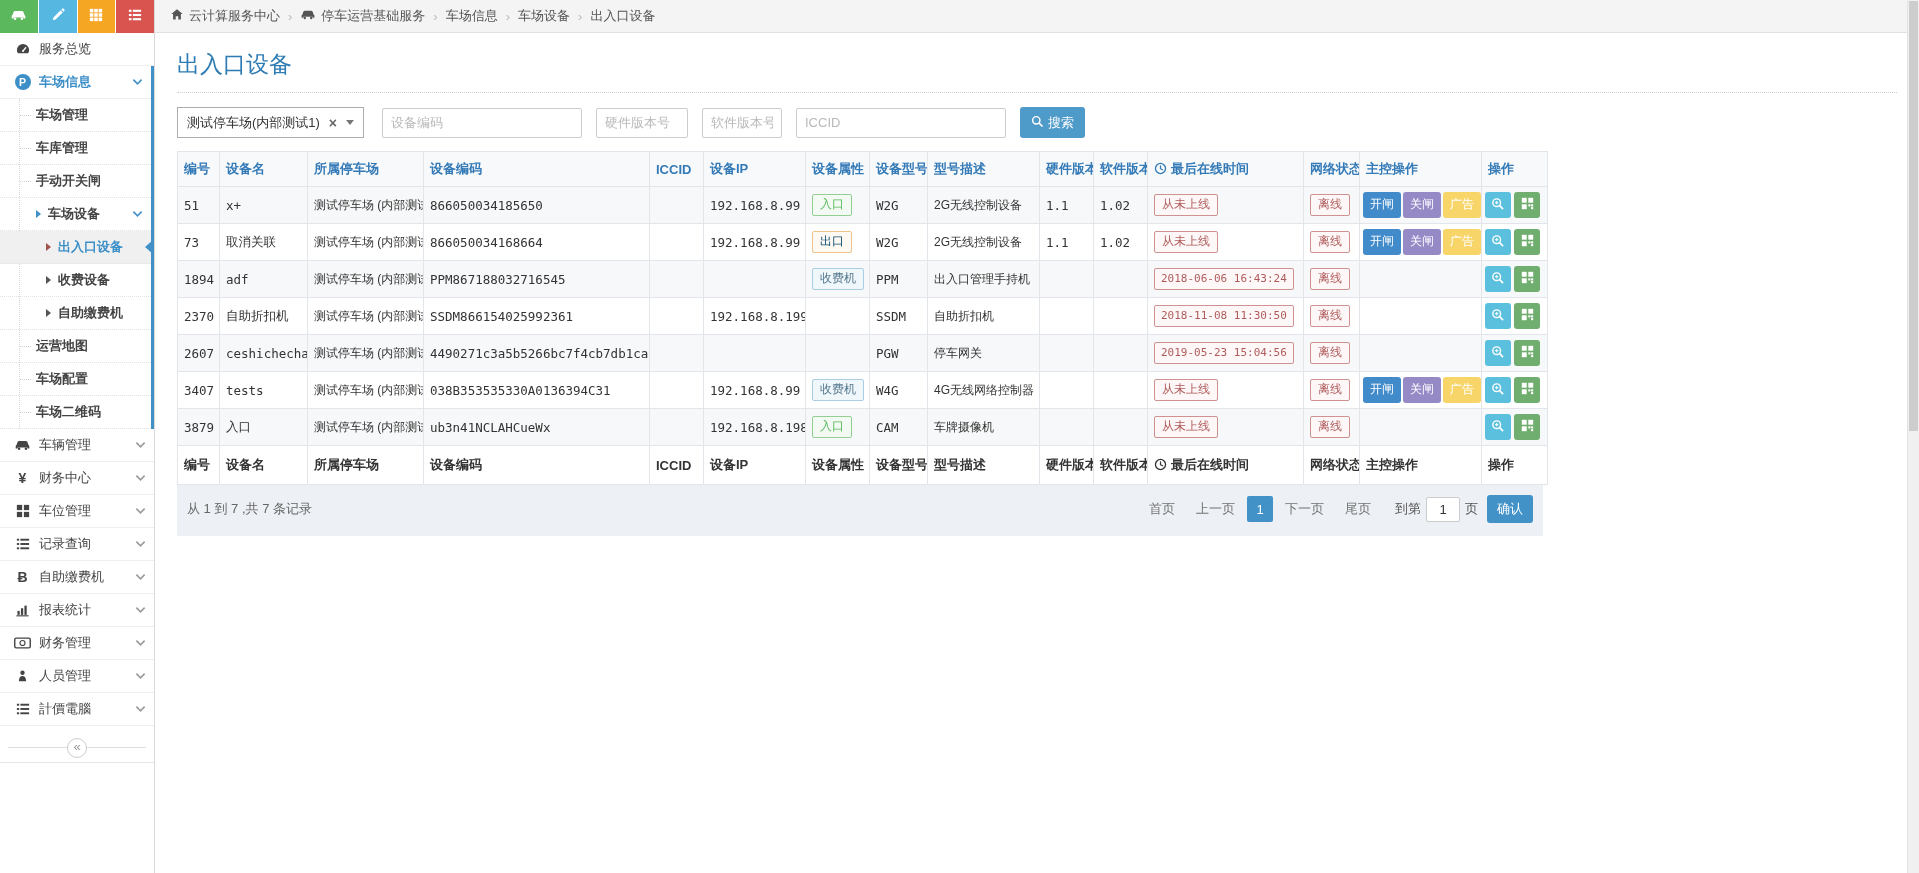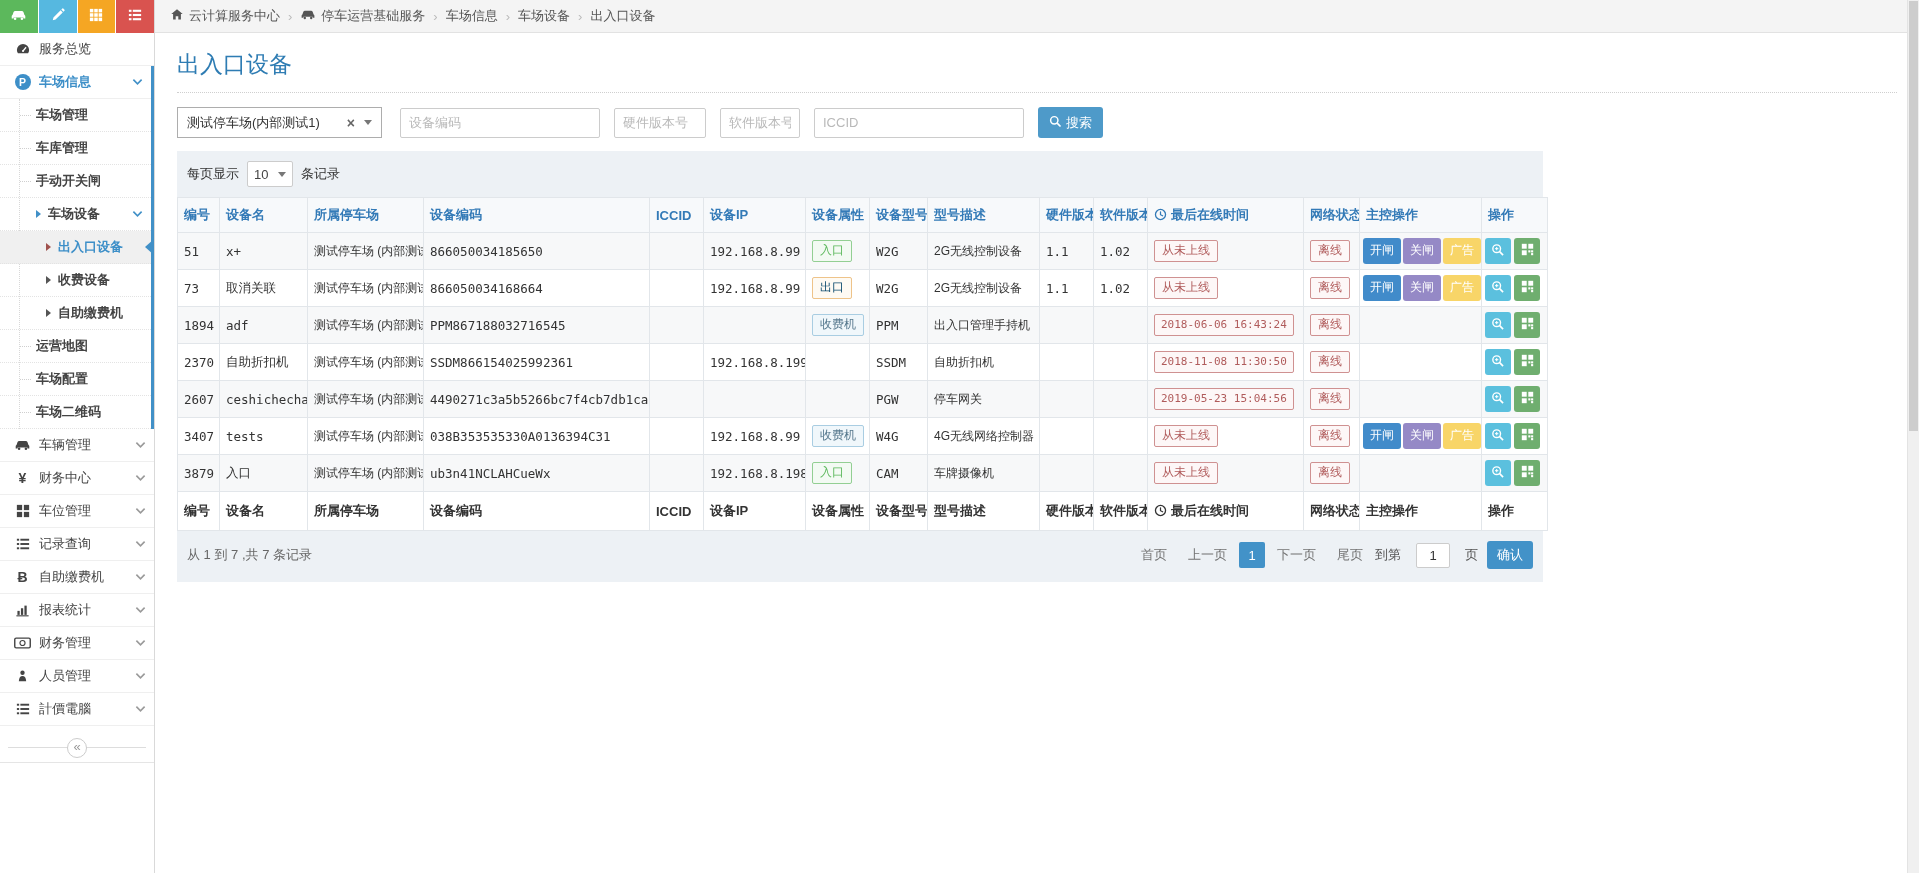--- a/index.html
+++ b/index.html
@@ -42,21 +42,21 @@
   
   .main { flex:1; display:flex; flex-direction:column; min-width:0; background:#fff; }
   .crumb { height:33px; background:#f4f4f4; border-bottom:1px solid #e2e2e2; display:flex; align-items:center; padding-left:15px; color:#555; gap:8px; flex:none; }
   .crumb-item { display:flex; align-items:center; gap:5px; color:#555; cursor:pointer; white-space:nowrap; }
   .crumb-sep { color:#bbb; }
   .content { padding:0 0 0 22px; }
   .page-title { color:#2e7cb3; font-size:23px; padding:16px 0 12px; }
   .dotted { border-bottom:1px dotted #cfcfcf; margin:0 22px 14px 0; }
 
   .filters { display:flex; align-items:center; margin-bottom:13px; }
-  .select-box { width:205px; height:31px; border:1px solid #adadad; background:#fff; display:flex; align-items:center; padding:0 9px; margin-right:18px; cursor:pointer; }
+  .select-box { width:187px; height:31px; border:1px solid #adadad; background:#fff; display:flex; align-items:center; padding:0 9px; margin-right:18px; cursor:pointer; }
   .sel-text { flex:1; font-size:13px; color:#333; white-space:nowrap; overflow:hidden; }
   .sel-clear { color:#666; font-weight:bold; font-size:14px; margin:0 9px 0 4px; line-height:1; }
   .dcaret { width:0; height:0; border-left:4px solid transparent; border-right:4px solid transparent; border-top:5px solid #777; display:inline-block; }
   .f-input { height:30px; border:1px solid #ccc; border-radius:2px; padding:0 8px; font-size:13px; color:#333; margin-right:14px; font-family:inherit; outline:none; }
   .f-input::placeholder { color:#b9b9b9; }
   .w1{width:200px}.w2{width:92px}.w3{width:80px}.w4{width:210px}
   .btn-search { height:31px; background:#4e9ac9; color:#fff; border:none; border-radius:3px; padding:0 11px; font-size:13px; display:flex; align-items:center; gap:4px; cursor:pointer; font-family:inherit; }
 
   .panel { width:1366px; background:#edf1f5; }
   .toolbar { padding:10px 10px; display:flex; align-items:center; gap:8px; color:#333; }
@@ -80,21 +80,21 @@
   .opcell { padding:2px 3px !important; }
   .mbtn { border:none; border-radius:3px; color:#fff; font-size:12px; padding:6px 7px; margin-right:2px; cursor:pointer; font-family:inherit; line-height:1.1; }
   .m0 { background:#418bca; } .m1 { background:#9589c6; } .m2 { background:#f8d568; }
   .obtn { width:26px; height:26px; border:none; border-radius:3px; margin-right:3px; display:inline-flex; align-items:center; justify-content:center; cursor:pointer; padding:0; vertical-align:middle; }
   .oz { background:#5bc0de; } .oq { background:#6fae6f; }
 
   .pager { display:flex; align-items:center; justify-content:space-between; padding:10px 10px 13px; color:#666; }
   .pager-controls { display:flex; align-items:center; gap:3px; }
   .pg-link { color:#737373; padding:4px 9px; cursor:pointer; font-size:13px; }
   .pg-active { background:#4292c8; color:#fff; width:26px; height:26px; display:flex; align-items:center; justify-content:center; border-radius:2px; font-size:13px; cursor:default; }
-  .pg-goto { display:flex; align-items:center; gap:15px; margin-left:0; color:#555; }
+  .pg-goto { display:flex; align-items:center; gap:5px; margin-left:12px; color:#555; }
   .pg-input { width:34px; height:25px; border:1px solid #ccc; border-radius:2px; text-align:center; font-size:13px; color:#333; outline:none; font-family:inherit; }
   .pg-confirm { background:#4292c8; color:#fff; border:none; border-radius:3px; height:28px; padding:0 10px; margin-left:6px; font-size:13px; cursor:pointer; font-family:inherit; }
 
   .vscroll { position:absolute; right:0; top:0; bottom:0; width:12px; background:#f0f0f0; border-left:1px solid #e3e3e3; z-index:5; }
   .vthumb { margin:1px; height:430px; background:#cdcdcd; }
 </style>
 </head>
 <body>
 
 <div class="app">
@@ -394,28 +394,20 @@
         <button class="btn-search">
           <span><svg width="13" height="13" viewBox="0 0 16 16">
                 <circle cx="6.5" cy="6.5" r="4.5" fill="none" stroke="#fff" stroke-width="1.8"></circle>
                 <line x1="10" y1="10" x2="14.2" y2="14.2" stroke="#fff" stroke-width="2"></line>
               </svg></span>
           <span>搜索</span>
         </button>
       </div>
 
       <div class="panel">
-        <div class="toolbar">
-          <span>每页显示</span>
-          <span class="mini-select">
-            <span>10</span>
-            <span class="dcaret"></span>
-          </span>
-          <span>条记录</span>
-        </div>
 
         <table class="grid">
           <colgroup>
             <col style="width:42px">
               <col style="width:88px">
               <col style="width:116px">
               <col style="width:226px">
             <col style="width:54px">
               <col style="width:102px">
               <col style="width:64px">

